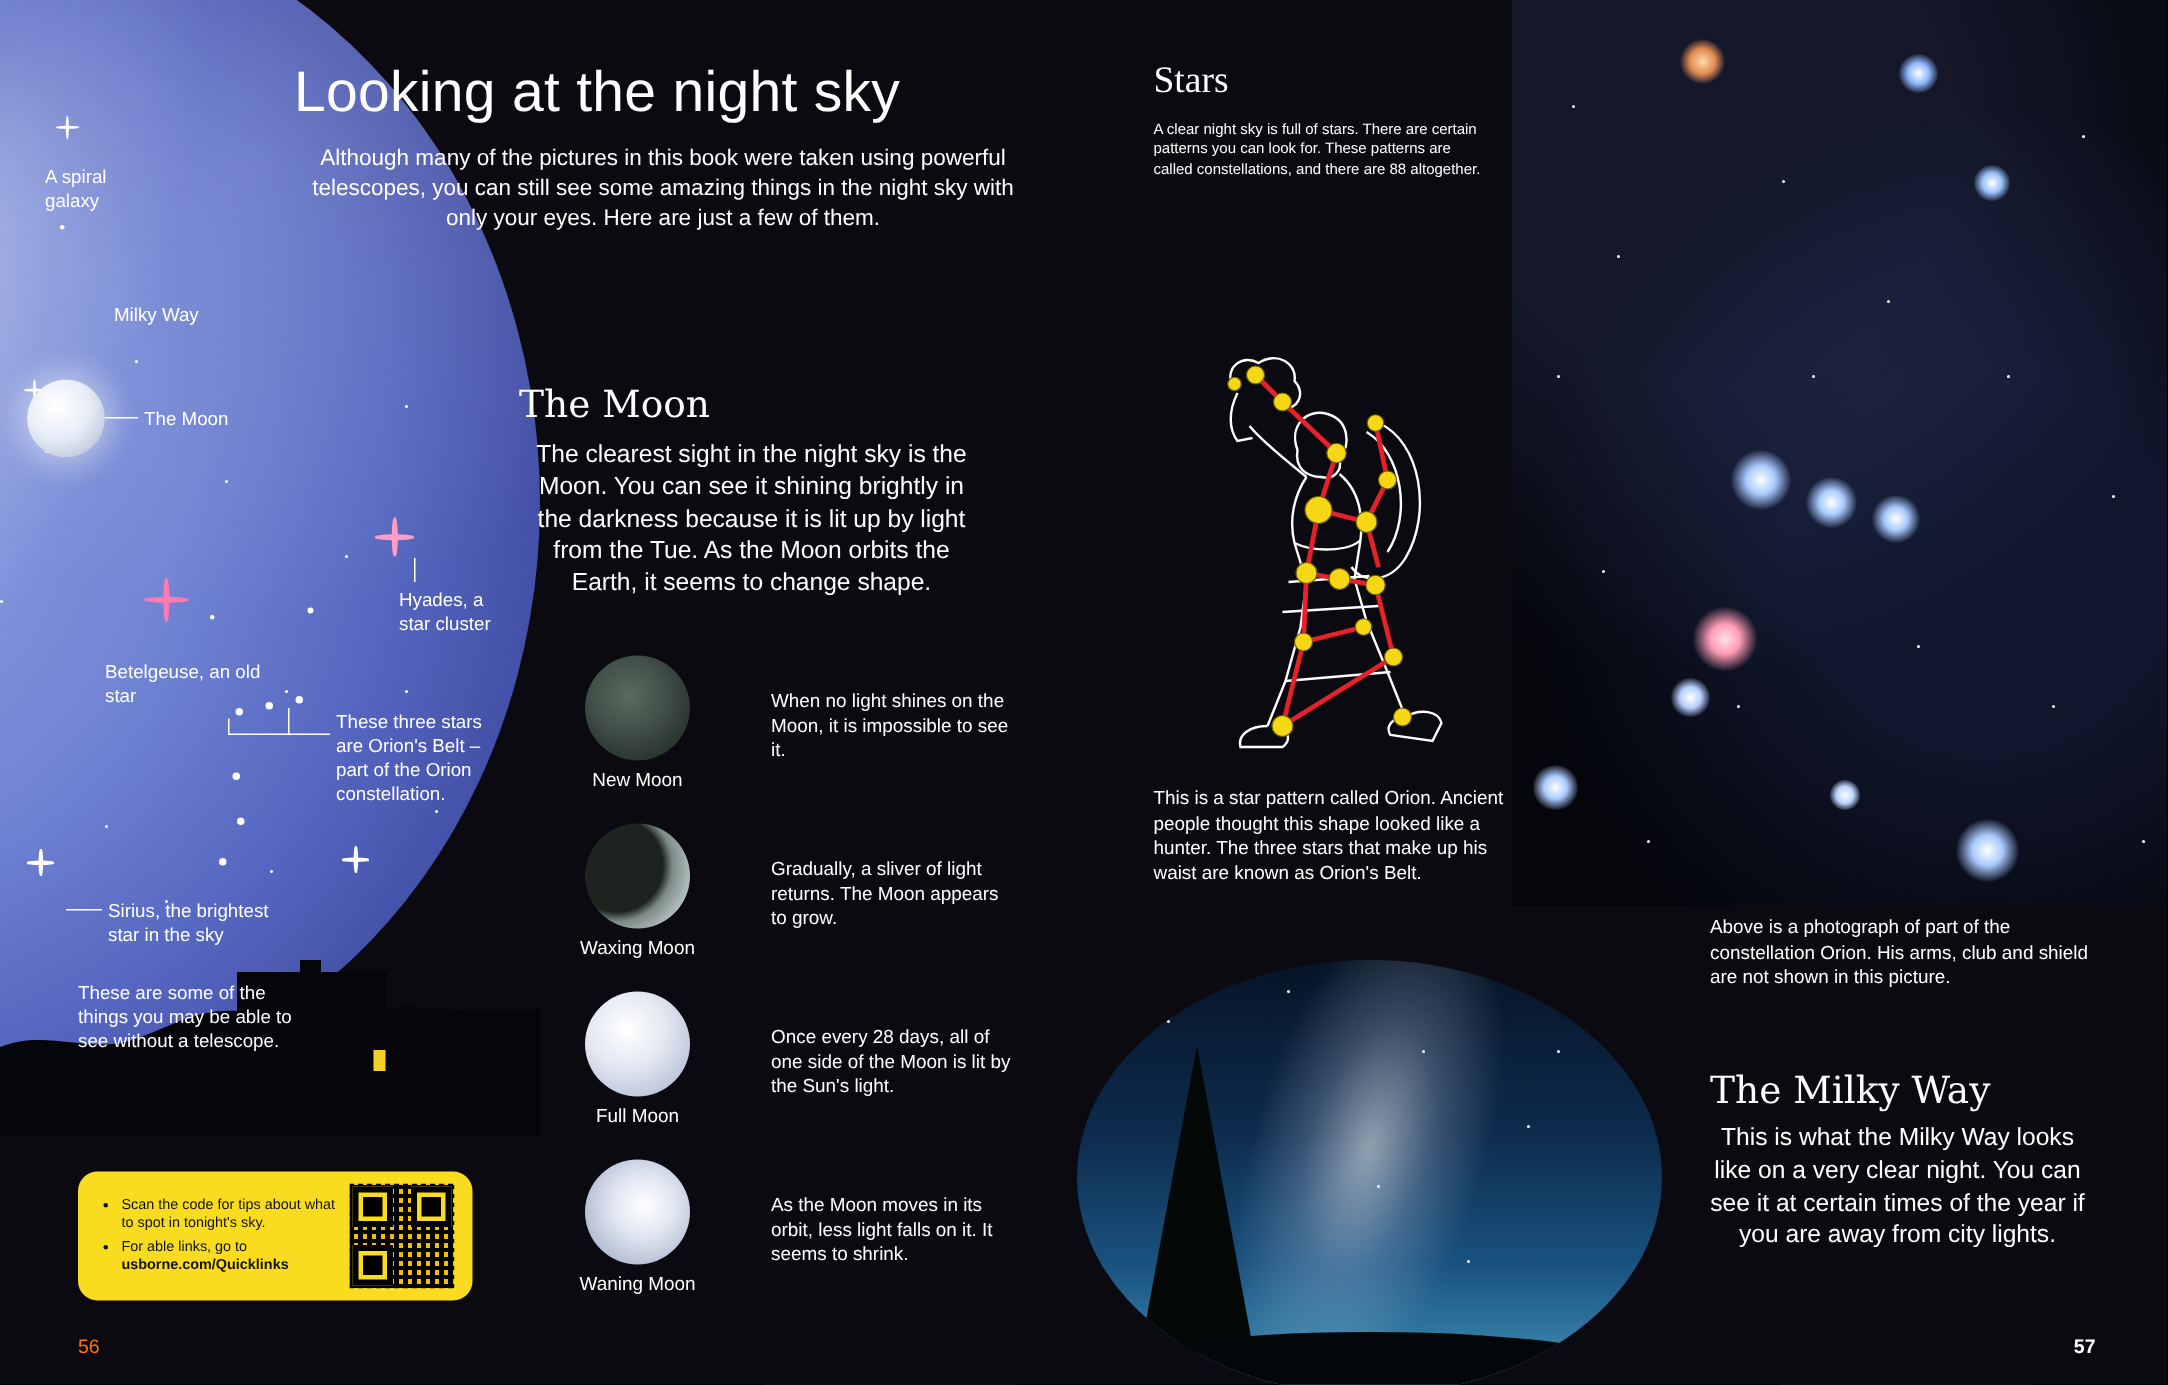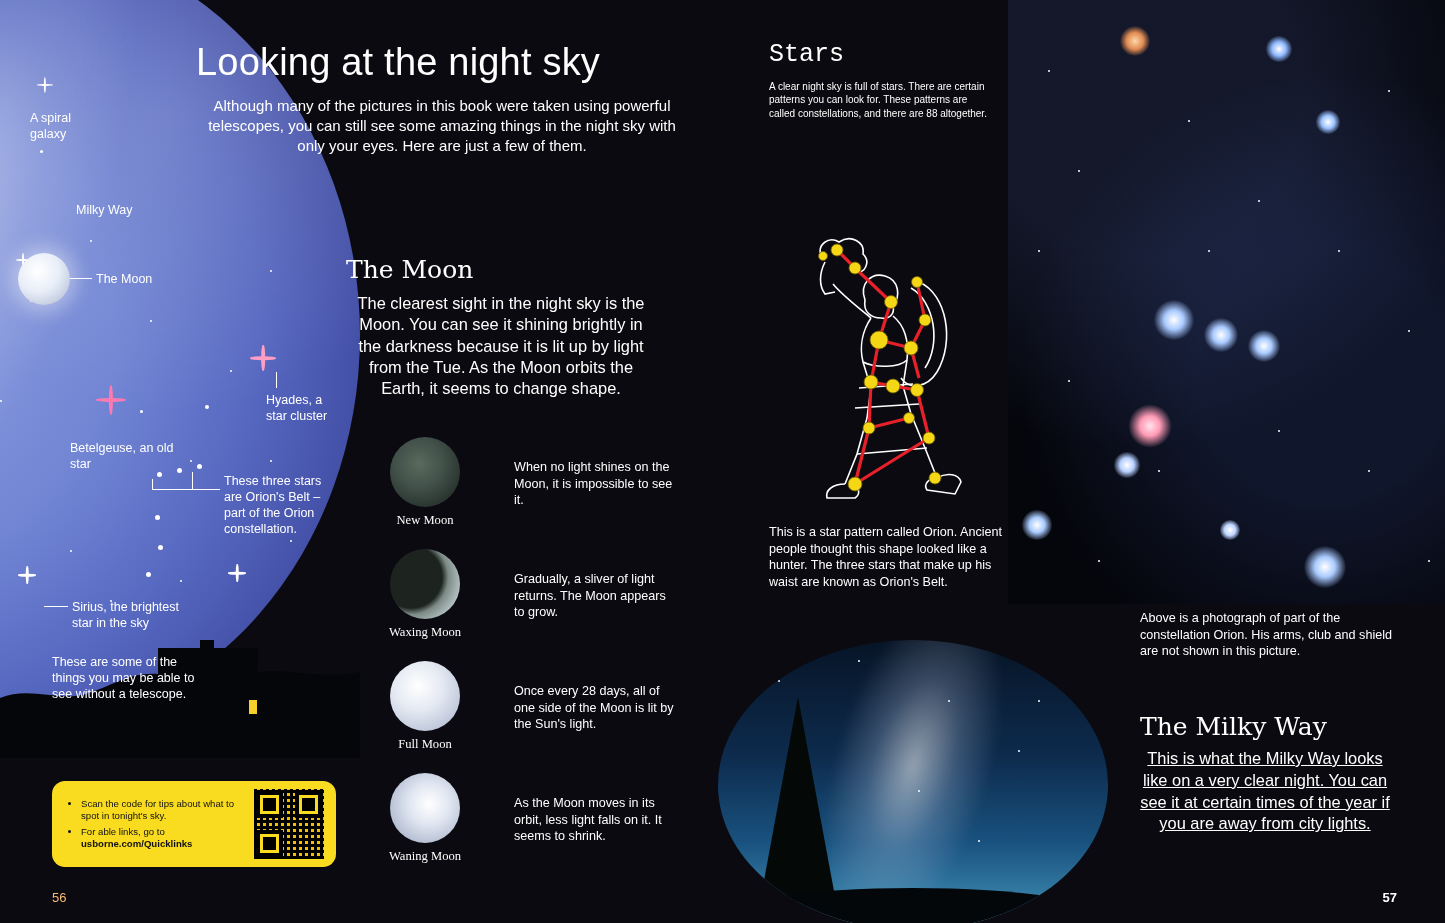--- a/index.html
+++ b/index.html
@@ -87,21 +87,21 @@
   }
   .rule { position:absolute; background:#fff; }
 
   
   .house { position:absolute; left:205px; bottom:195px; }
 
   
   .qr-panel {
     position: absolute;
     left: 52px; bottom: 56px;
-    width: 284px; height: 86px;
+    width: 263px; height: 86px;
     background: #f9dc20;
     border-radius: 13px;
     display: flex;
     align-items: center;
     padding: 0 10px;
     box-sizing: border-box;
   }
   .qr-text {
     color: #111;
     font-size: 9.6px;
@@ -163,21 +163,20 @@
   .phase-list { position:absolute; left: 390px; top: 437px; width: 300px; }
   .phase-row { position: relative; height: 112px; }
   .phase-disc {
     position:absolute; left: 0; top: 0;
     width: 70px; height: 70px; border-radius: 50%;
   }
   .phase-caption {
     position:absolute; left: -18px; top: 76px;
     width: 106px; text-align:center;
     font-size: 12.6px;
-    font-family: Liberation Serif, serif;
   }
   .phase-text {
     position:absolute; left: 124px; top: 22px;
     width: 160px;
     font-size: 12.6px;
     line-height: 1.32;
   }
   .disc-new {
     background: radial-gradient(circle at 42% 38%, #5a6a5c 0%, #42514a 40%, #2d3833 70%, #1e2723 100%);
   }
@@ -185,33 +184,33 @@
     background: radial-gradient(circle at 30% 40%, #1d2420 0%, #1d2420 48%, #7d8b86 58%, #aebbbd 76%, #cfe0e6 100%);
   }
   .disc-full {
     background: radial-gradient(circle at 40% 36%, #ffffff 0%, #e4e9f2 40%, #c3cbdd 72%, #a8b2c8 100%);
   }
   .disc-wan {
     background: radial-gradient(circle at 56% 44%, #ffffff 0%, #dfe5f0 38%, #b9c2d6 70%, #8e98b0 100%);
   }
   .page-num-left {
     position:absolute; left: 52px; bottom: 18px;
-    font-size: 13px; color:#fdba74;
+    font-size: 13px; color:#f97316;
   }
 
   
   .right-page {
     position:absolute;
     left: 723px; top: 0;
     width: 722px; height: 923px;
     background: #0a0a10;
   }
   .stars-h {
     position:absolute; left: 46px; top: 40px;
-    font-family: Liberation Mono, monospace;
+    font-family: Liberation Serif, serif;
     font-size: 25px;
   }
   .stars-para {
     position:absolute; left: 46px; top: 80px;
     width: 218px;
     font-size: 10px;
     line-height: 1.33;
   }
   .orion-caption {
     position:absolute; left: 46px; top: 524px;
@@ -241,21 +240,20 @@
     position:absolute; left: 417px; top: 712px;
     font-family: "DejaVu Serif", serif;
     font-size: 25px;
   }
   .milkyway-para {
     position:absolute; left: 417px; top: 748px;
     width: 250px;
     text-align: center;
     font-size: 16.4px;
     line-height: 1.33;
-    text-decoration: underline;
   }
   .photo-milky {
     position:absolute;
     left: -5px; top: 640px;
     width: 390px; height: 290px;
     border-radius: 50%;
     overflow: hidden;
     background: linear-gradient(#071426 0%, #0d2b4d 40%, #19527f 70%, #3a86ad 92%, #7fc3cf 100%);
   }
   .page-num-right {

